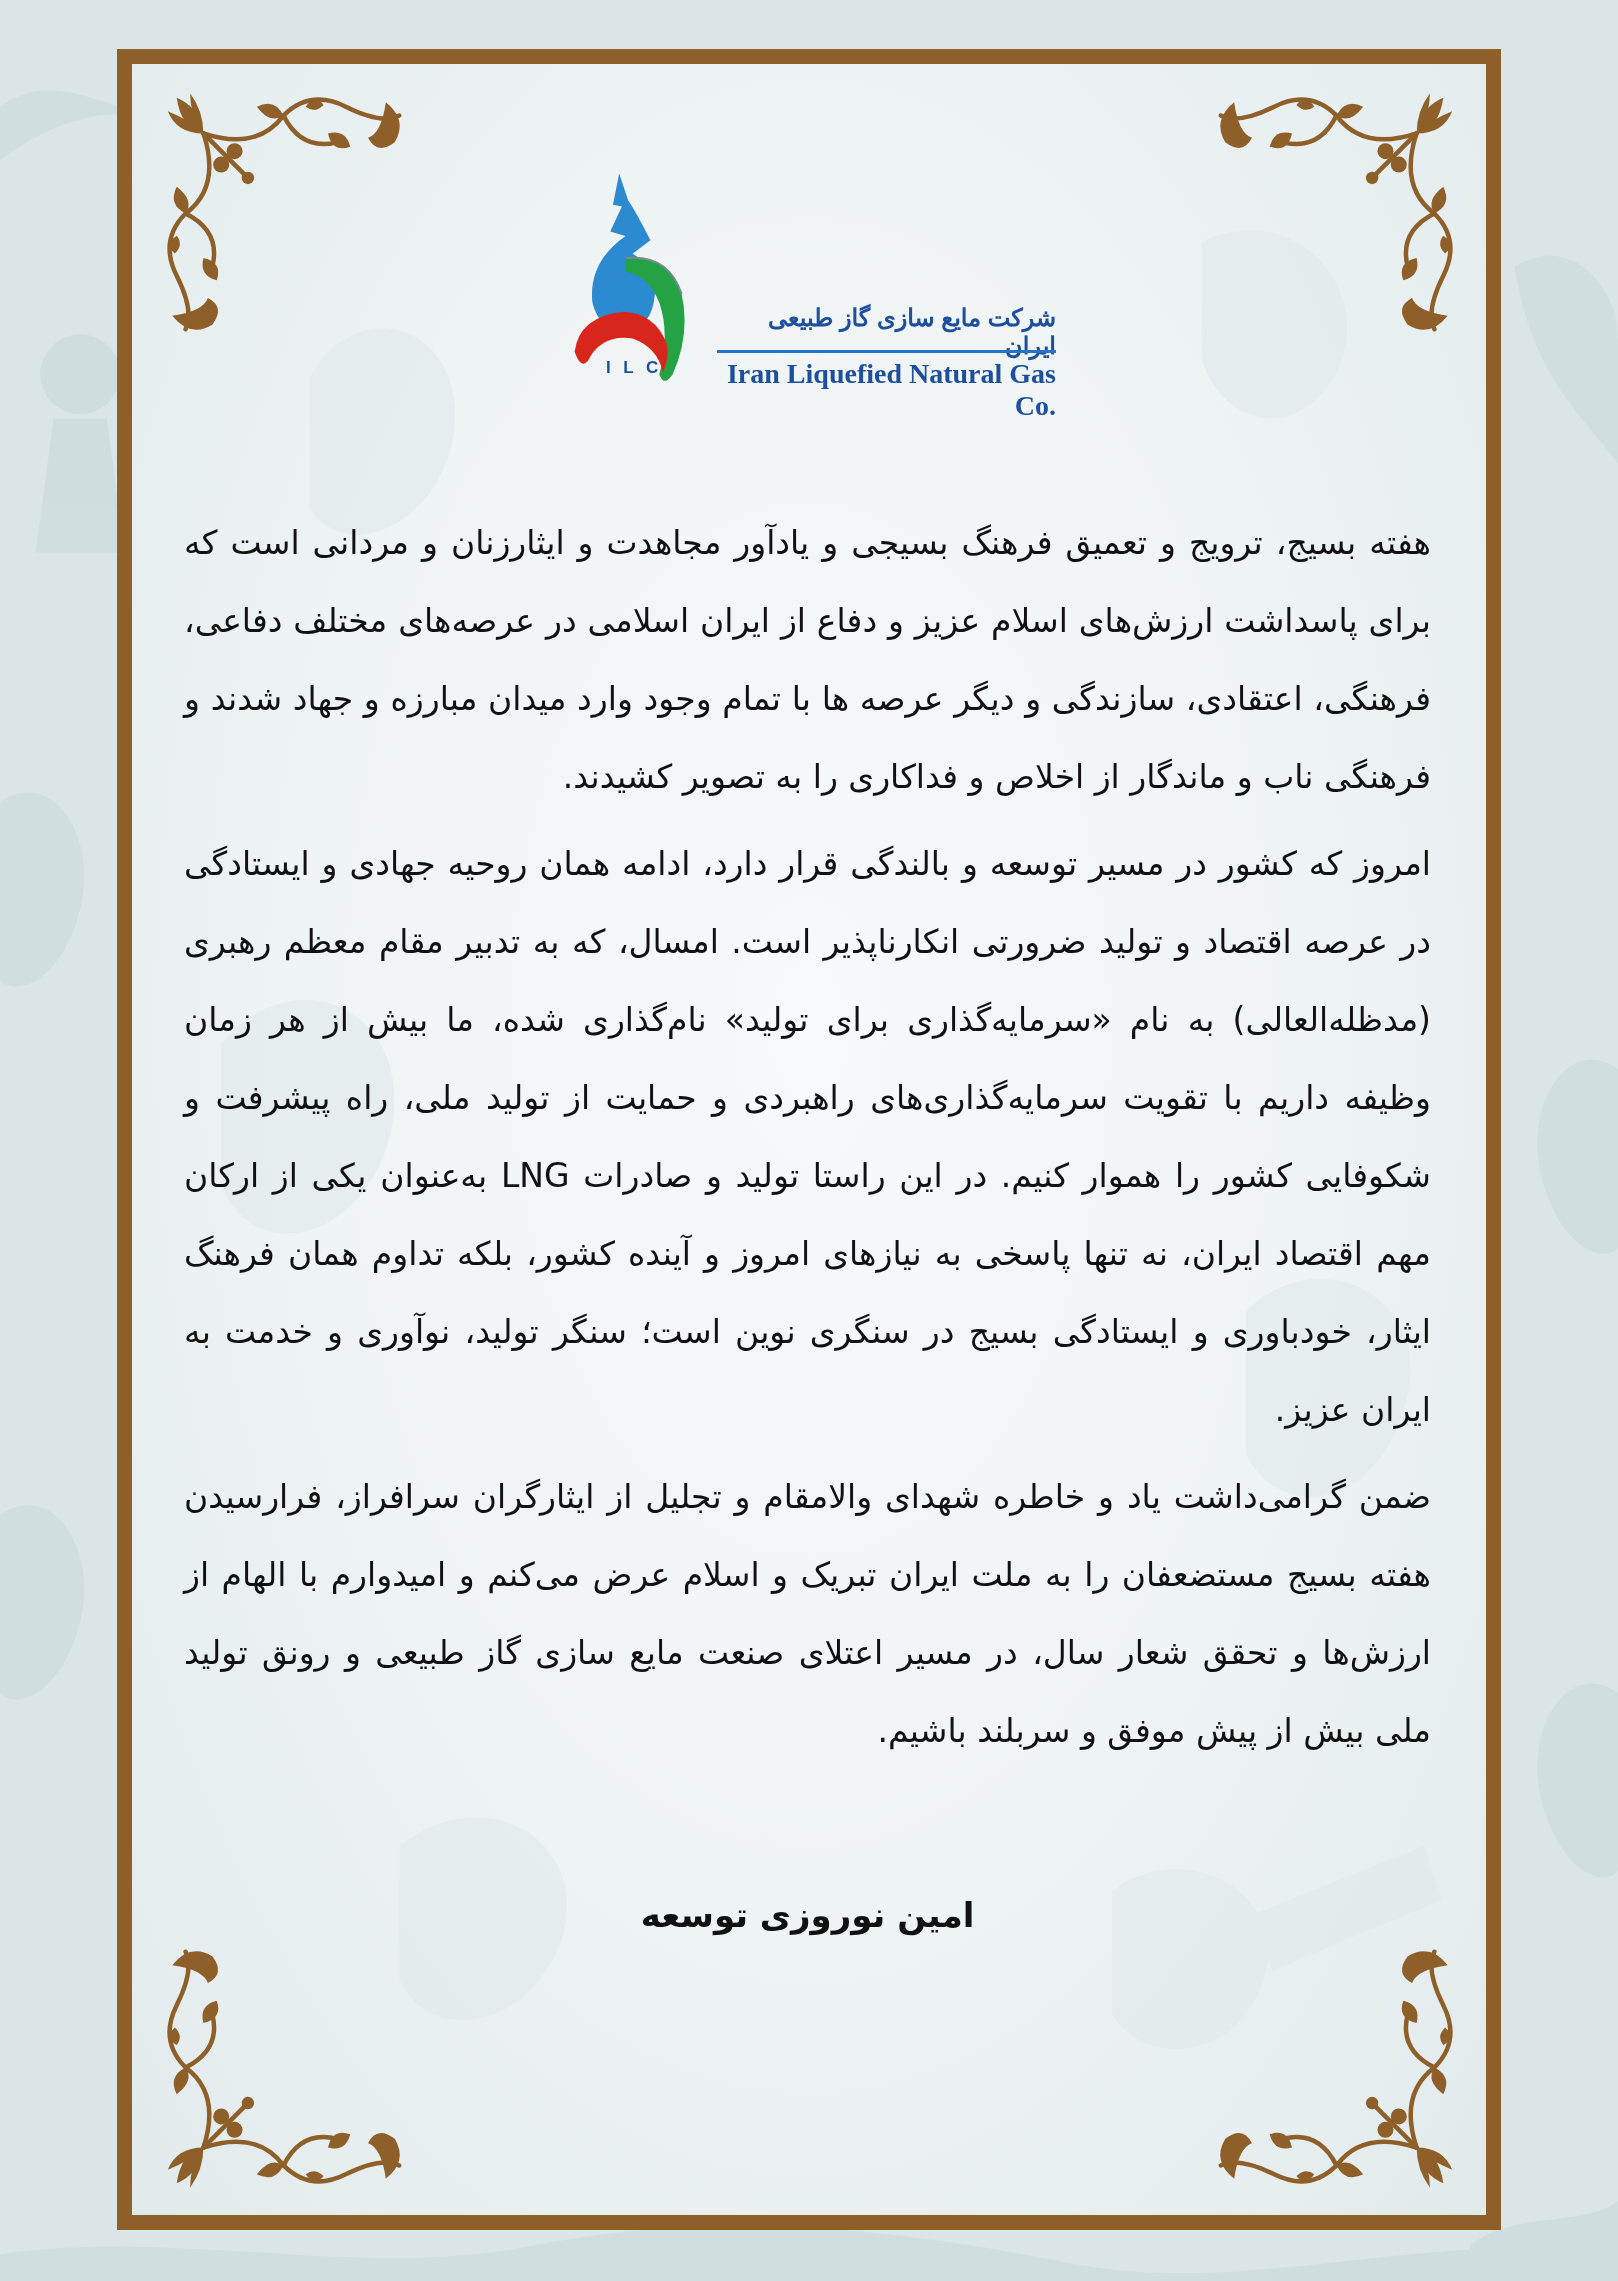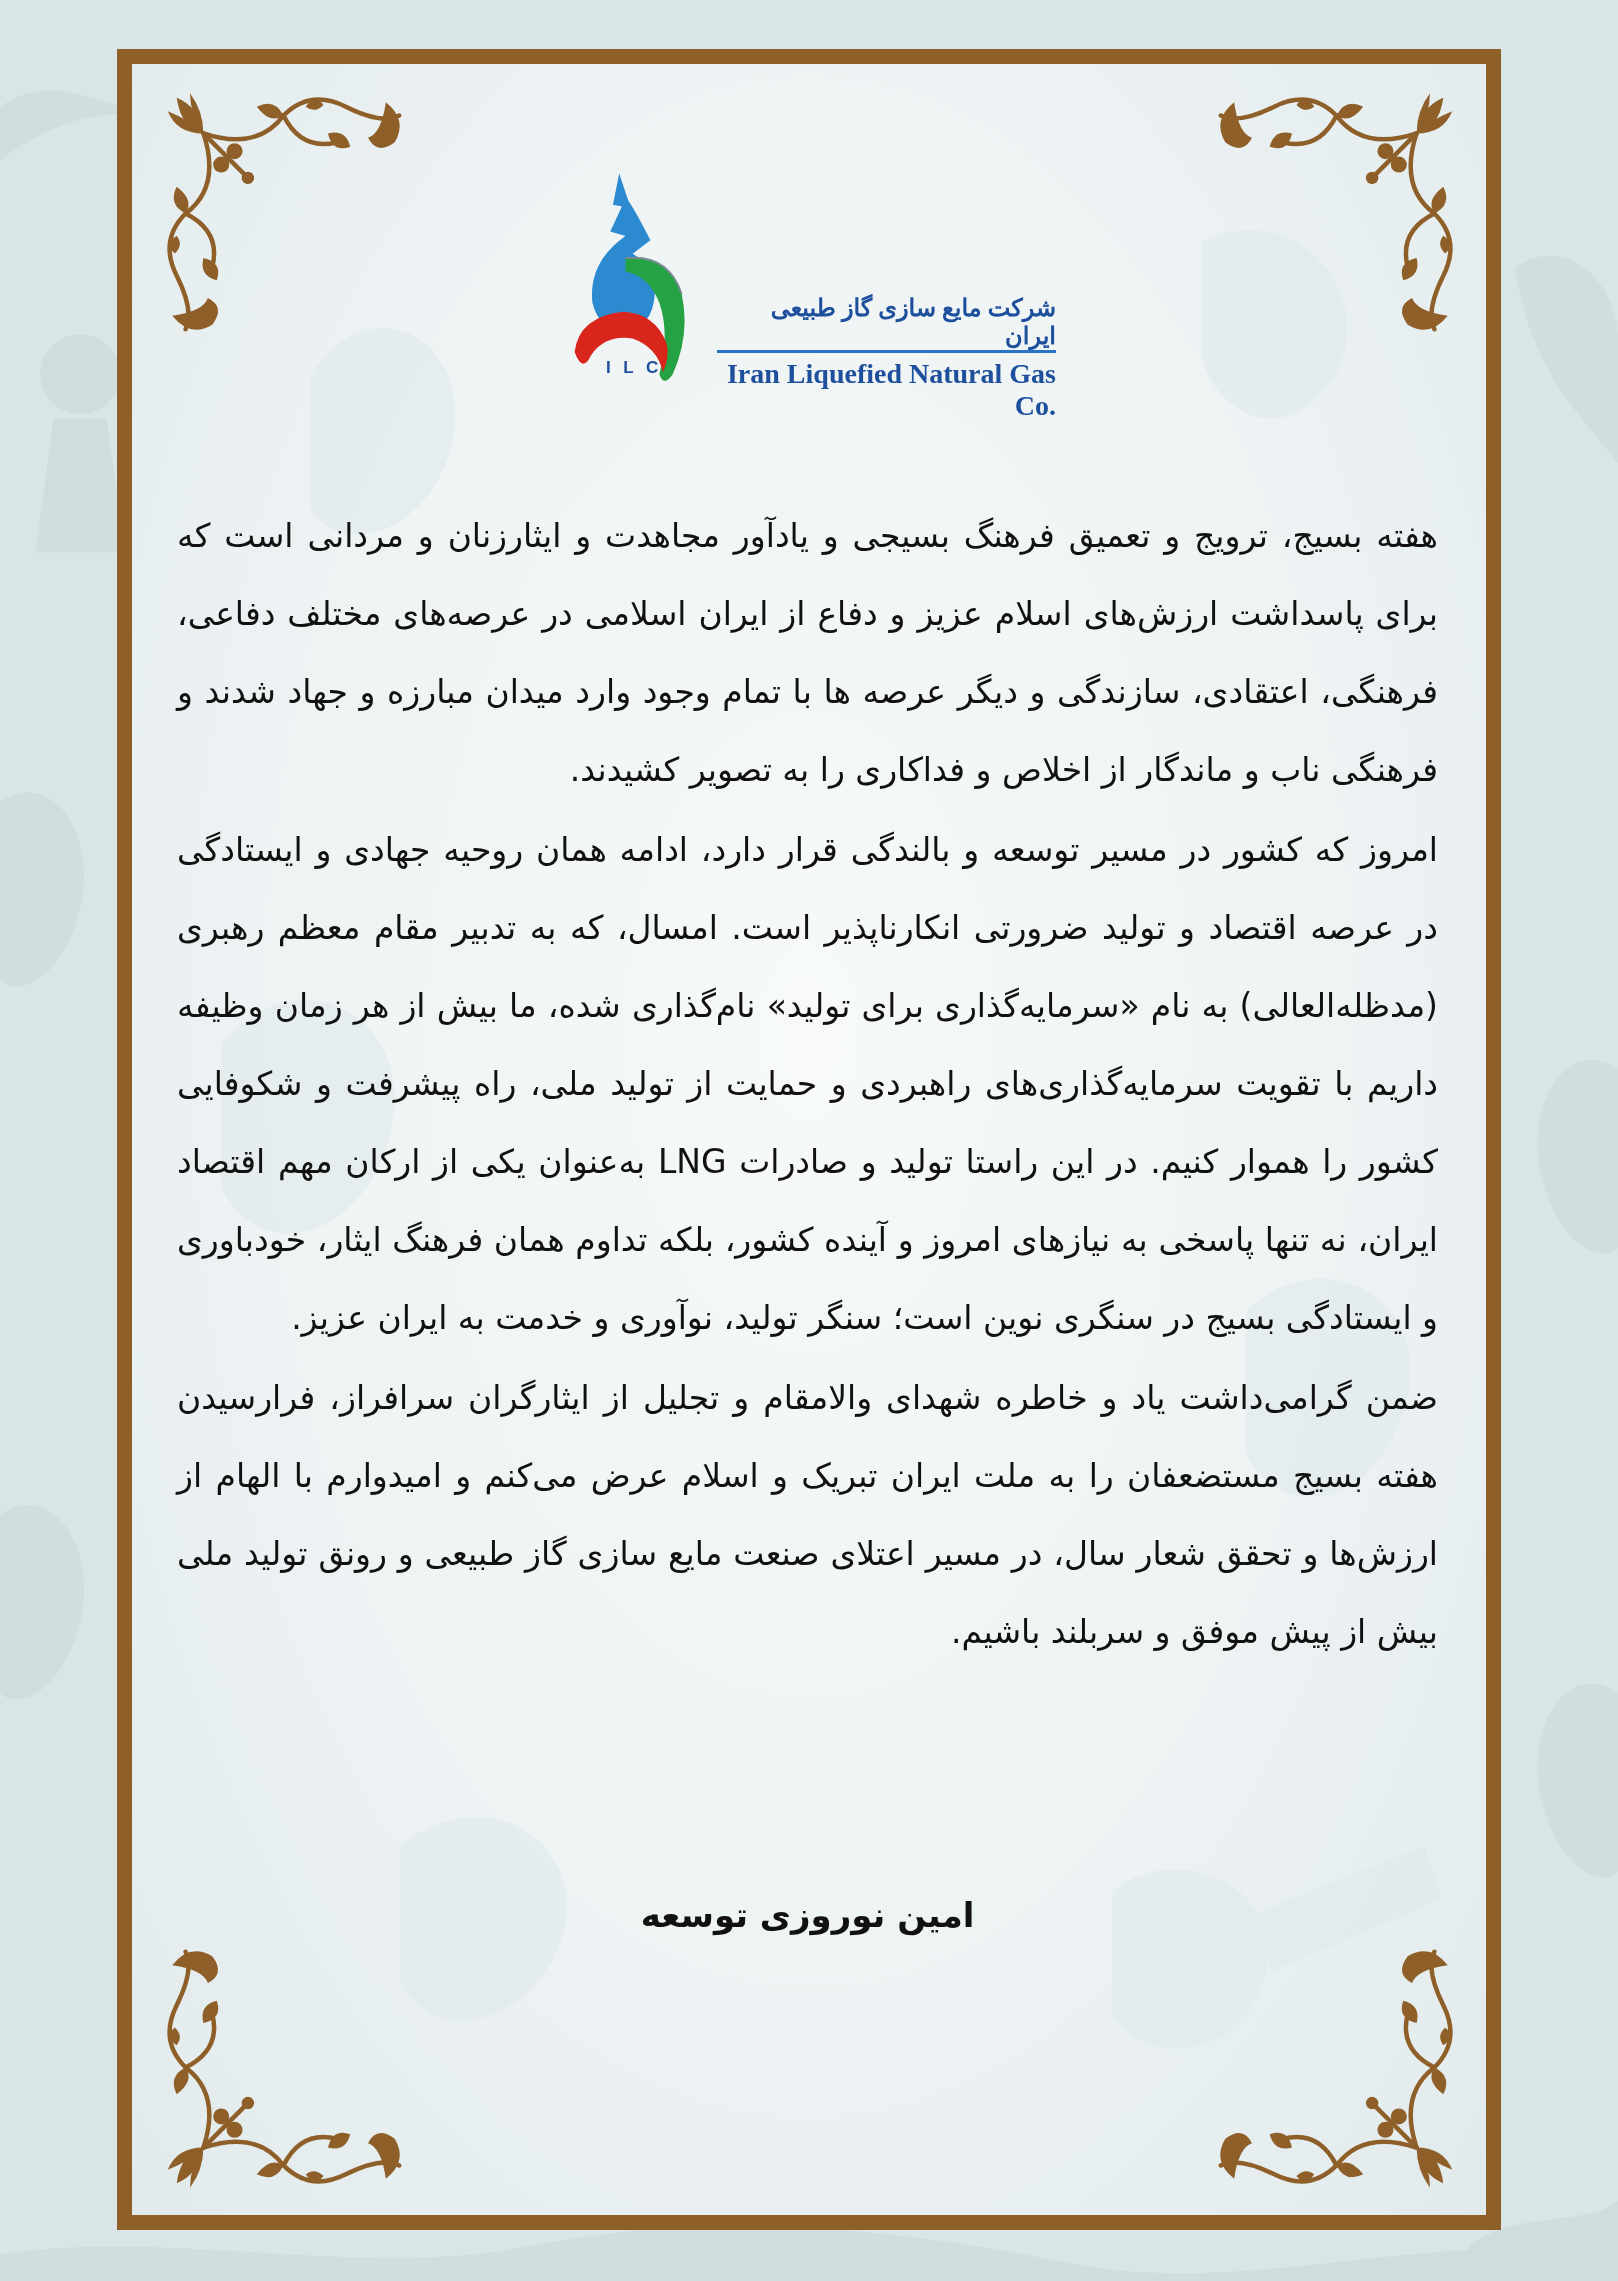--- a/index.html
+++ b/index.html
@@ -21,42 +21,42 @@
     .ornament { position: absolute; width: 267px; height: 267px; z-index: 4; }
     .ornament svg { width: 100%; height: 100%; }
     .orn-tl { left: 150px; top: 80px; }
     .orn-tr { left: 1203px; top: 80px; transform: scaleX(-1); }
     .orn-bl { left: 150px; top: 1934px; transform: scaleY(-1); }
     .orn-br { left: 1203px; top: 1934px; transform: scale(-1,-1); }
 
     .logo { position: absolute; left: 570px; top: 169px; width: 499px; height: 223px; z-index: 5; }
     .logo-mark { position: absolute; left: 0; top: 0; width: 143px; height: 223px; }
     .logo-fa {
-      position: absolute; left: 147px; top: 125px; width: 339px; text-align: right;
-      direction: rtl; font-family: Liberation Serif, serif; font-weight: bold;
+      position: absolute; left: 147px; top: 135px; width: 339px; text-align: right;
+      direction: rtl; font-family: Liberation Sans, sans-serif; font-weight: bold;
       font-size: 24px; color: #1d4f9c;
     }
     .logo-rule { position: absolute; left: 147px; top: 181px; width: 339px; height: 2.7px; background: #2a73c4; }
     .logo-en {
       position: absolute; left: 147px; top: 189px; width: 339px; text-align: right;
       font-family: "Liberation Serif", serif; font-weight: bold; font-size: 28px; color: #1d4f9c;
     }
     .logo-ilc {
       position: absolute; left: 36px; top: 189px; width: 98px;
       font-family: "Liberation Sans", sans-serif; font-weight: bold; font-size: 17px;
       letter-spacing: 12.5px; color: #1d4f9c;
     }
 
     .body-text {
       position: absolute; left: 175px; top: 495px; width: 1265px; z-index: 5;
       direction: rtl; text-align: justify; text-align-last: right;
       font-family: "DejaVu Sans", sans-serif; font-size: 33px; line-height: 78px;
       color: #111;
     }
-    .body-text p { margin: 2px; }
+    .body-text p { margin: 9px; }
 
     .signature {
       position: absolute; left: 175px; top: 1889px; width: 1265px; z-index: 5;
       direction: rtl; text-align: center; font-family: "DejaVu Sans", sans-serif;
       font-weight: bold; color: #111;
     }
     .sig-name { font-size: 34px; line-height: 53px; }
     .sig-title { font-size: 34px; line-height: 53px; }
   </style>
 </head>

